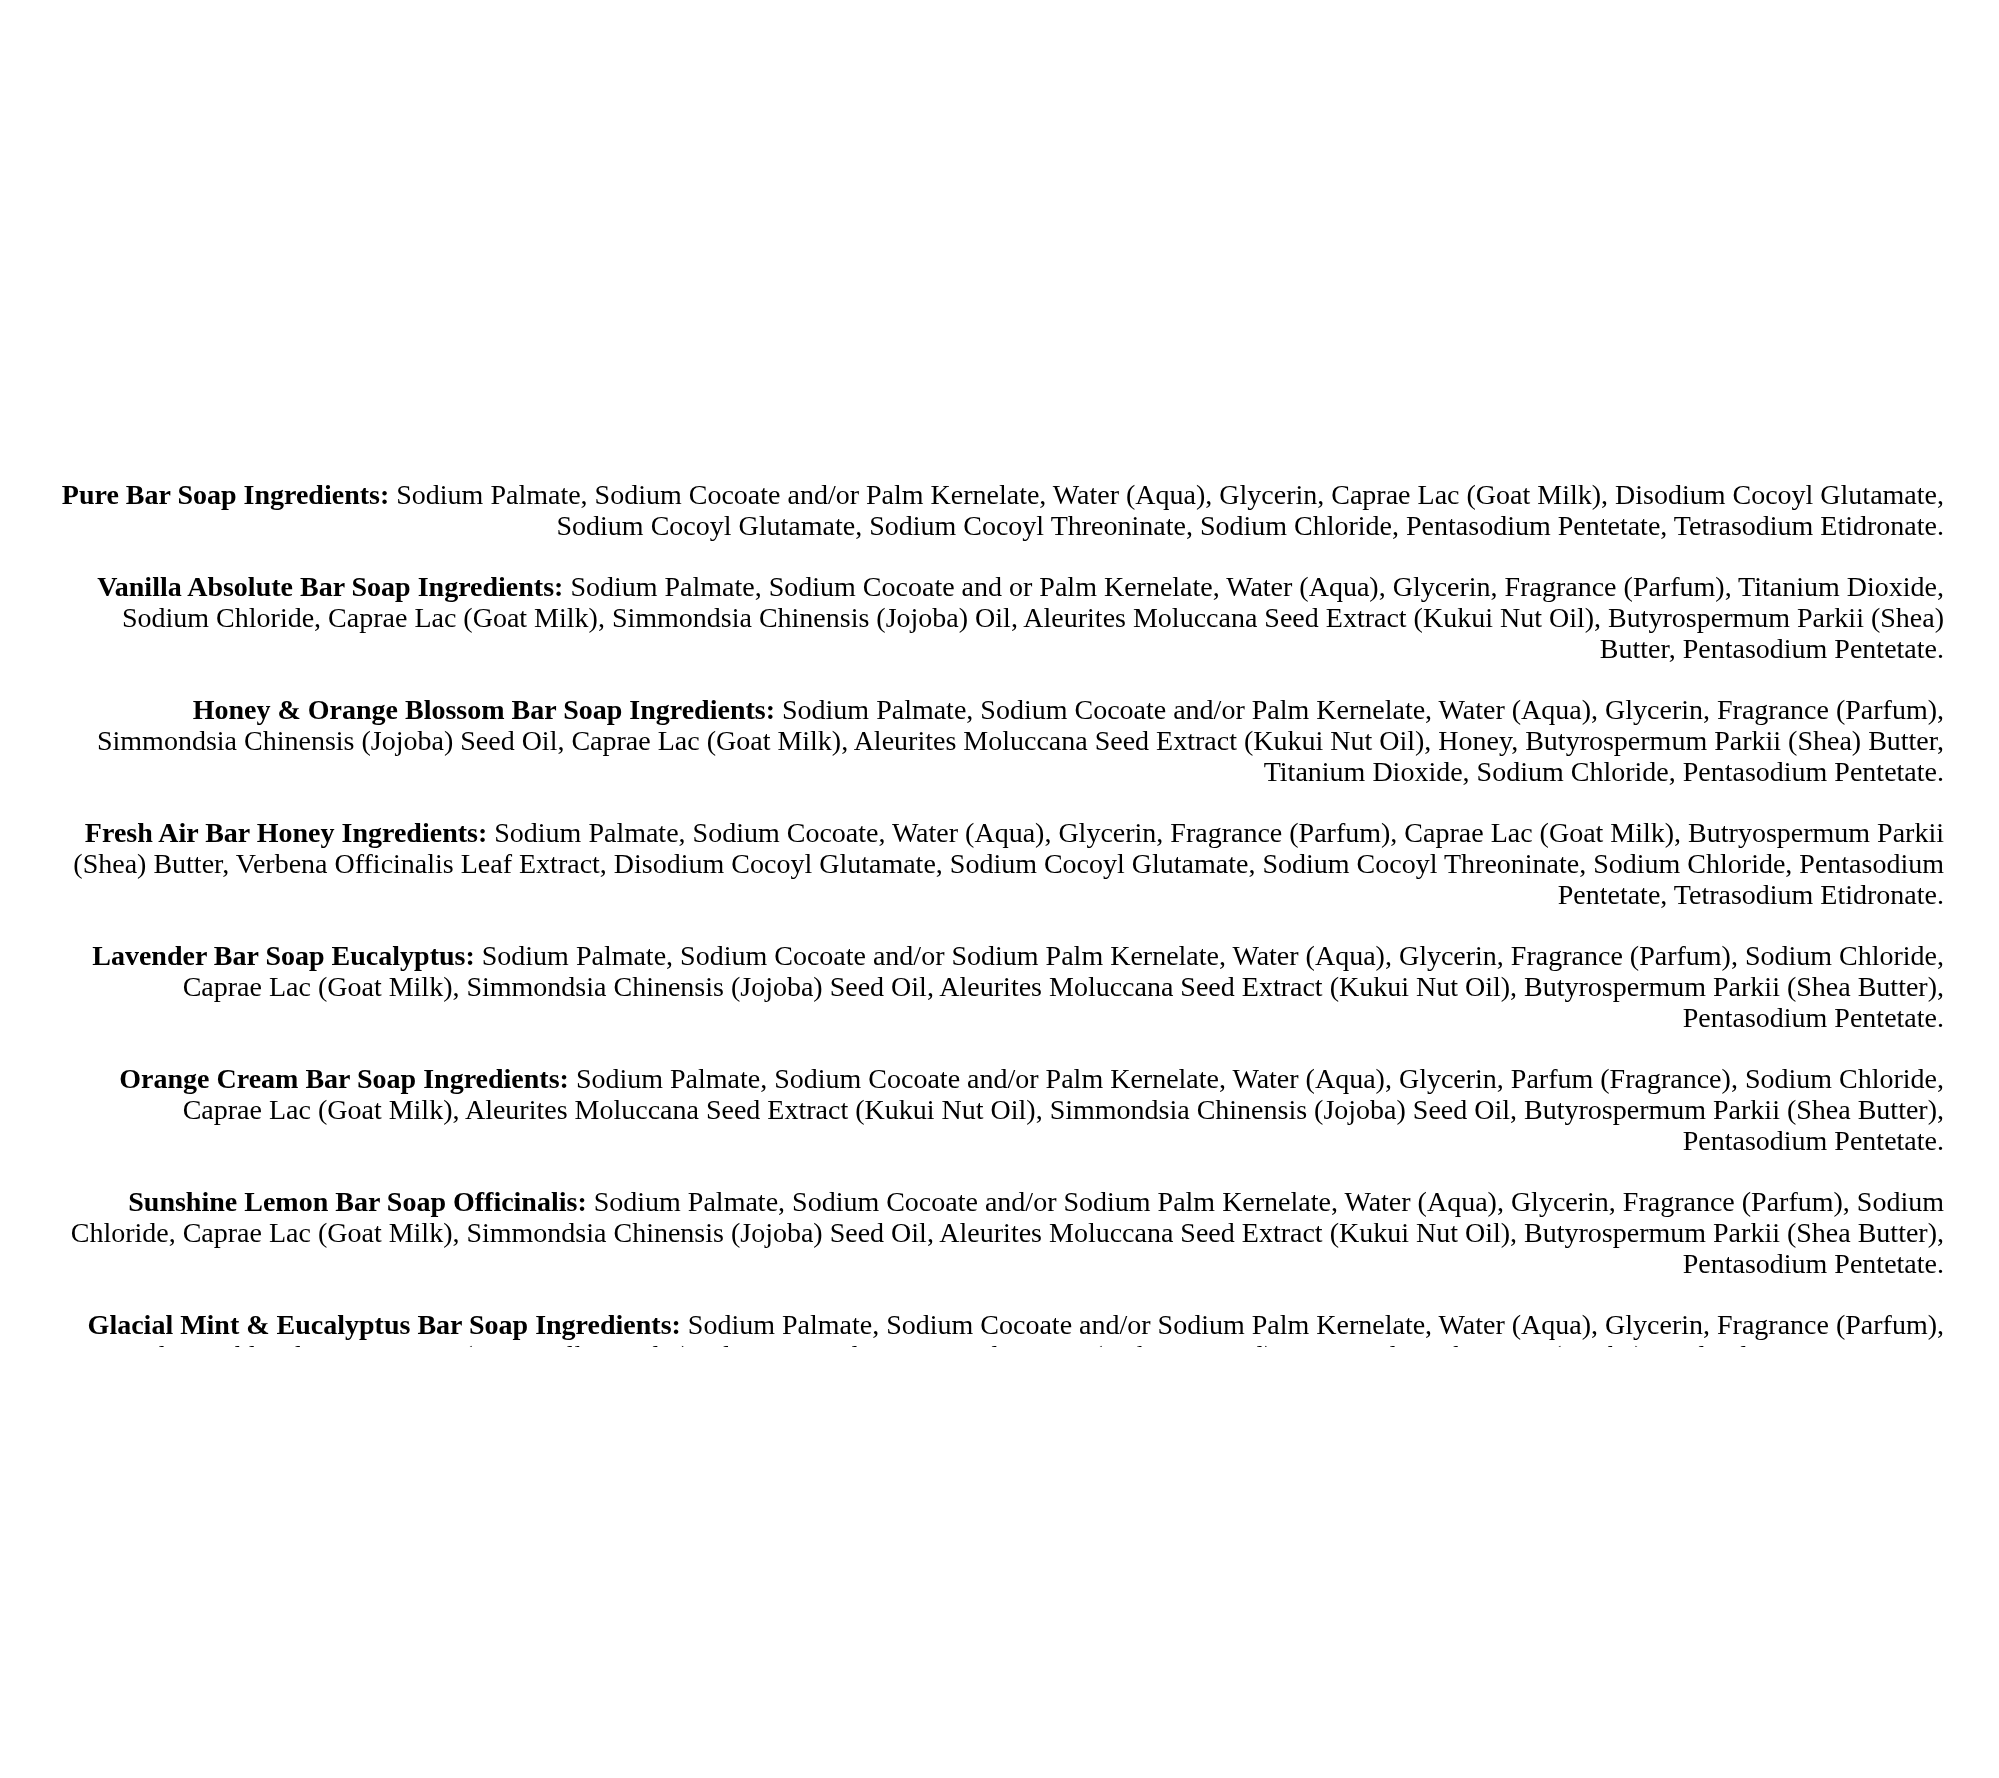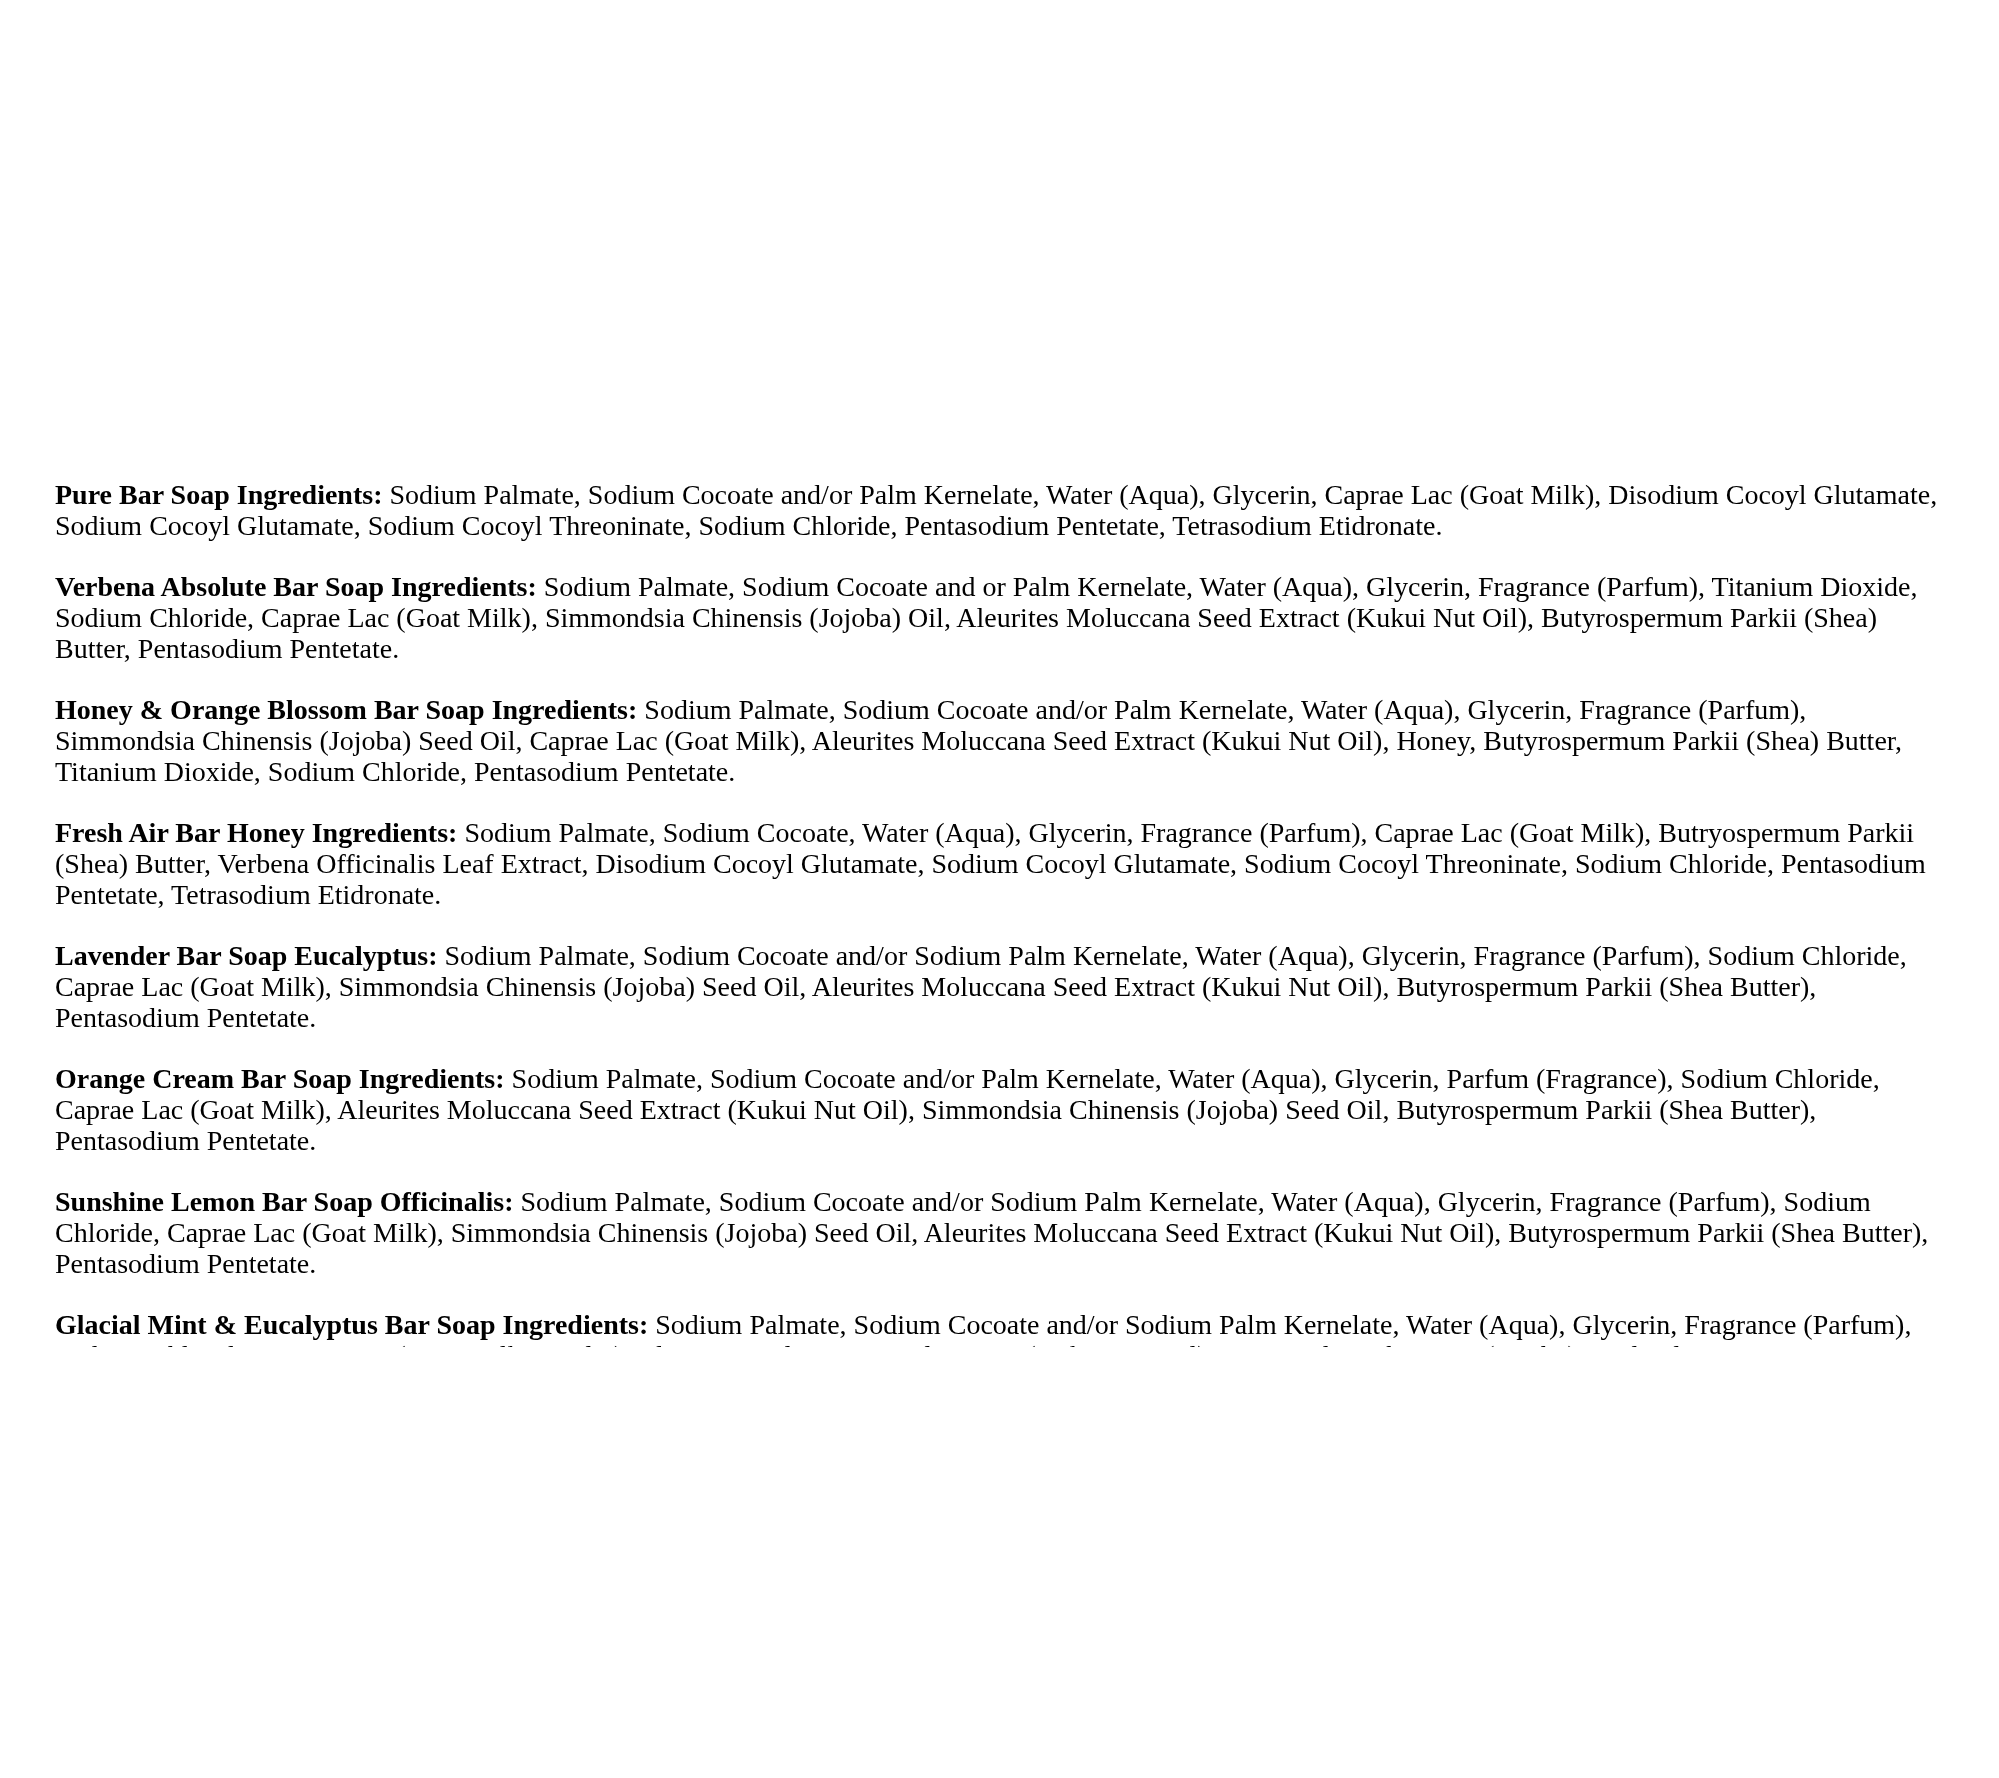--- a/index.html
+++ b/index.html
@@ -25,21 +25,21 @@
   }
   .doc-content {
     padding: 479px 55px 0 55px; 
     box-sizing: border-box;
     width: 1999px;
   }
   .ingredients-paragraph {
     font-size: 28px;
     line-height: 31px;
     margin: 0 0 30px 0;
-    text-align: left;
+    text-align: right;
     letter-spacing: 0px;
   }
   .section-label {
     font-weight: bold;
   }
   .section-text {
     font-weight: normal;
   }
 </style>
 </head>
@@ -47,21 +47,21 @@
 
 <div class="doc-clip">
   <div class="doc-content">
 
     <p class="ingredients-paragraph">
       <span class="section-label">Pure Bar Soap Ingredients:</span>
       <span class="section-text">Sodium Palmate, Sodium Cocoate and/or Palm Kernelate, Water (Aqua), Glycerin, Caprae Lac (Goat Milk), Disodium Cocoyl Glutamate, Sodium Cocoyl Glutamate, Sodium Cocoyl Threoninate, Sodium Chloride, Pentasodium Pentetate, Tetrasodium Etidronate.</span>
     </p>
 
     <p class="ingredients-paragraph">
-      <span class="section-label">Verbena Absolute Bar Soap Ingredients:</span>
+      <span class="section-label">Vanilla Absolute Bar Soap Ingredients:</span>
       <span class="section-text">Sodium Palmate, Sodium Cocoate and or Palm Kernelate, Water (Aqua), Glycerin, Fragrance (Parfum), Titanium Dioxide, Sodium Chloride, Caprae Lac (Goat Milk), Simmondsia Chinensis (Jojoba) Oil, Aleurites Moluccana Seed Extract (Kukui Nut Oil), Butyrospermum Parkii (Shea) Butter, Pentasodium Pentetate.</span>
     </p>
 
     <p class="ingredients-paragraph">
       <span class="section-label">Honey &amp; Orange Blossom Bar Soap Ingredients:</span>
       <span class="section-text">Sodium Palmate, Sodium Cocoate and/or Palm Kernelate, Water (Aqua), Glycerin, Fragrance (Parfum), Simmondsia Chinensis (Jojoba) Seed Oil, Caprae Lac (Goat Milk), Aleurites Moluccana Seed Extract (Kukui Nut Oil), Honey, Butyrospermum Parkii (Shea) Butter, Titanium Dioxide, Sodium Chloride, Pentasodium Pentetate.</span>
     </p>
 
     <p class="ingredients-paragraph">
       <span class="section-label">Fresh Air Bar Honey Ingredients:</span>

